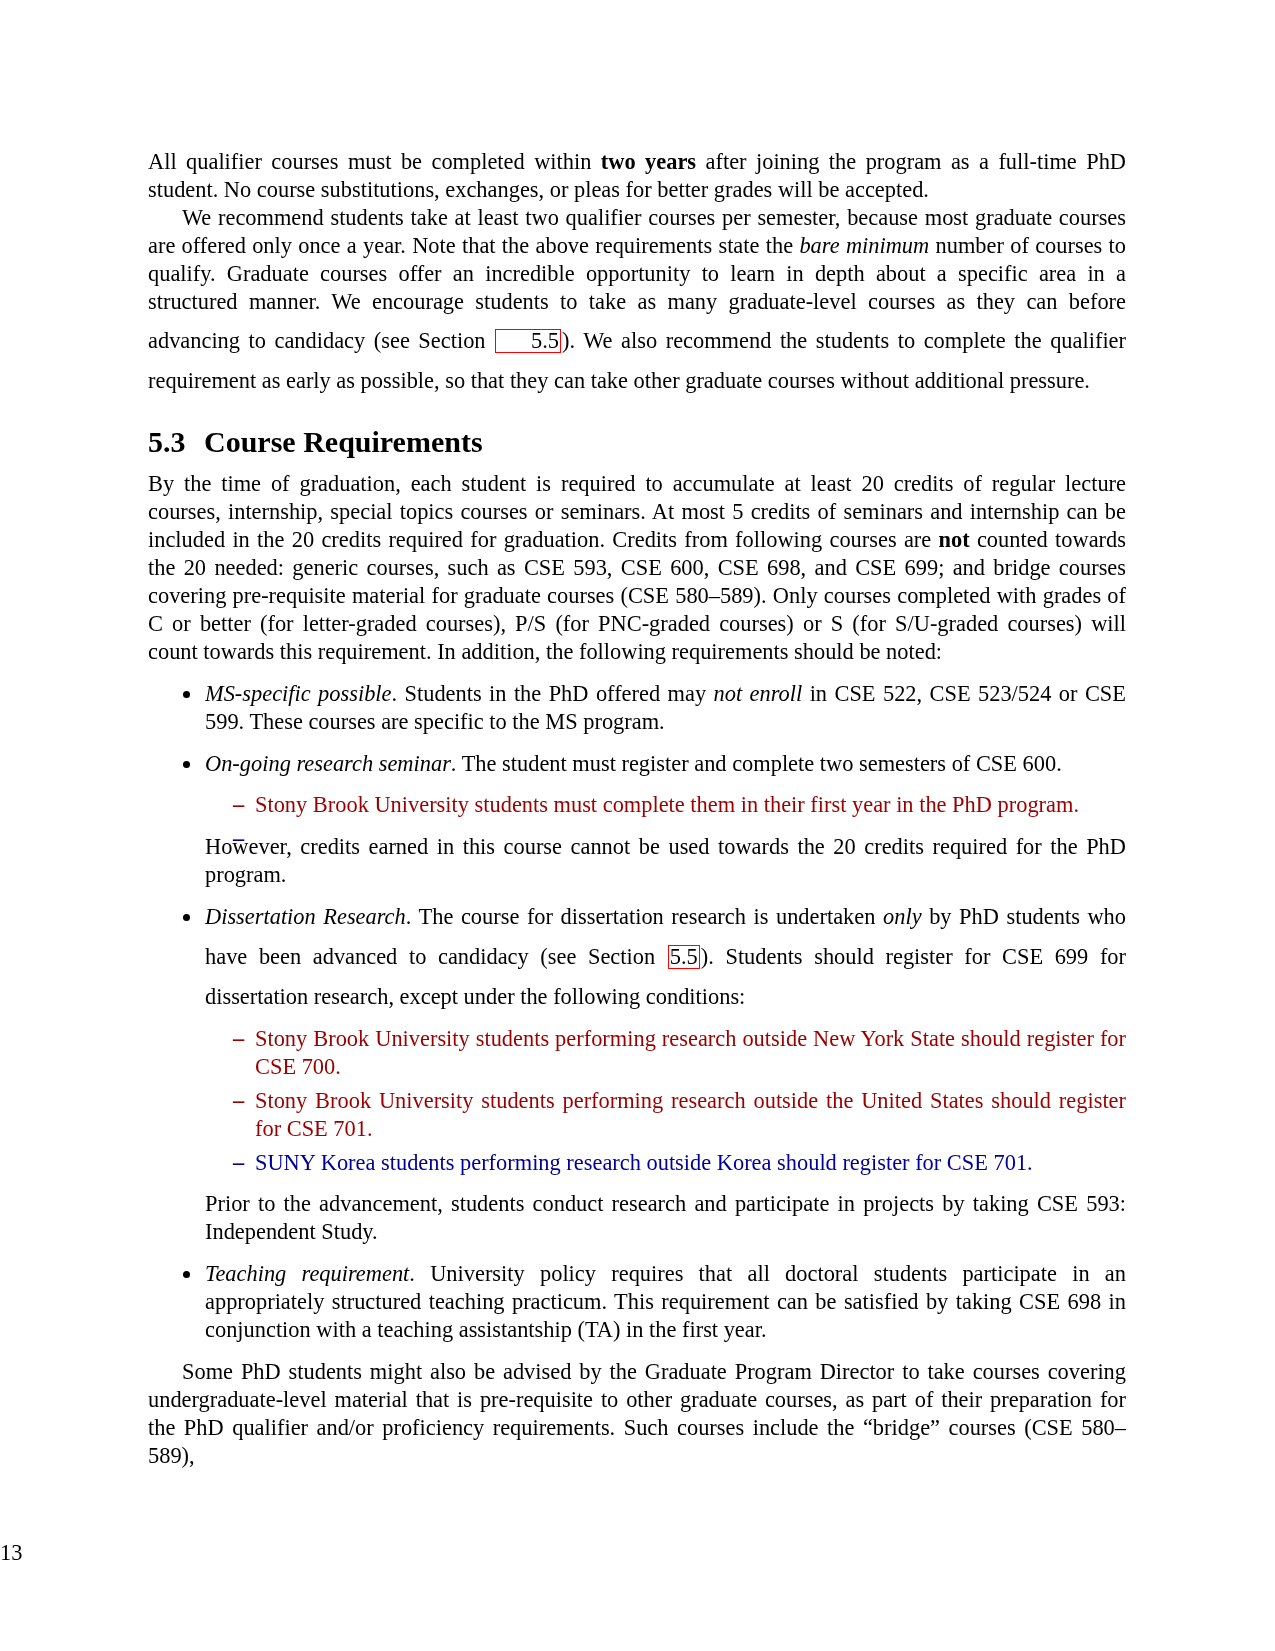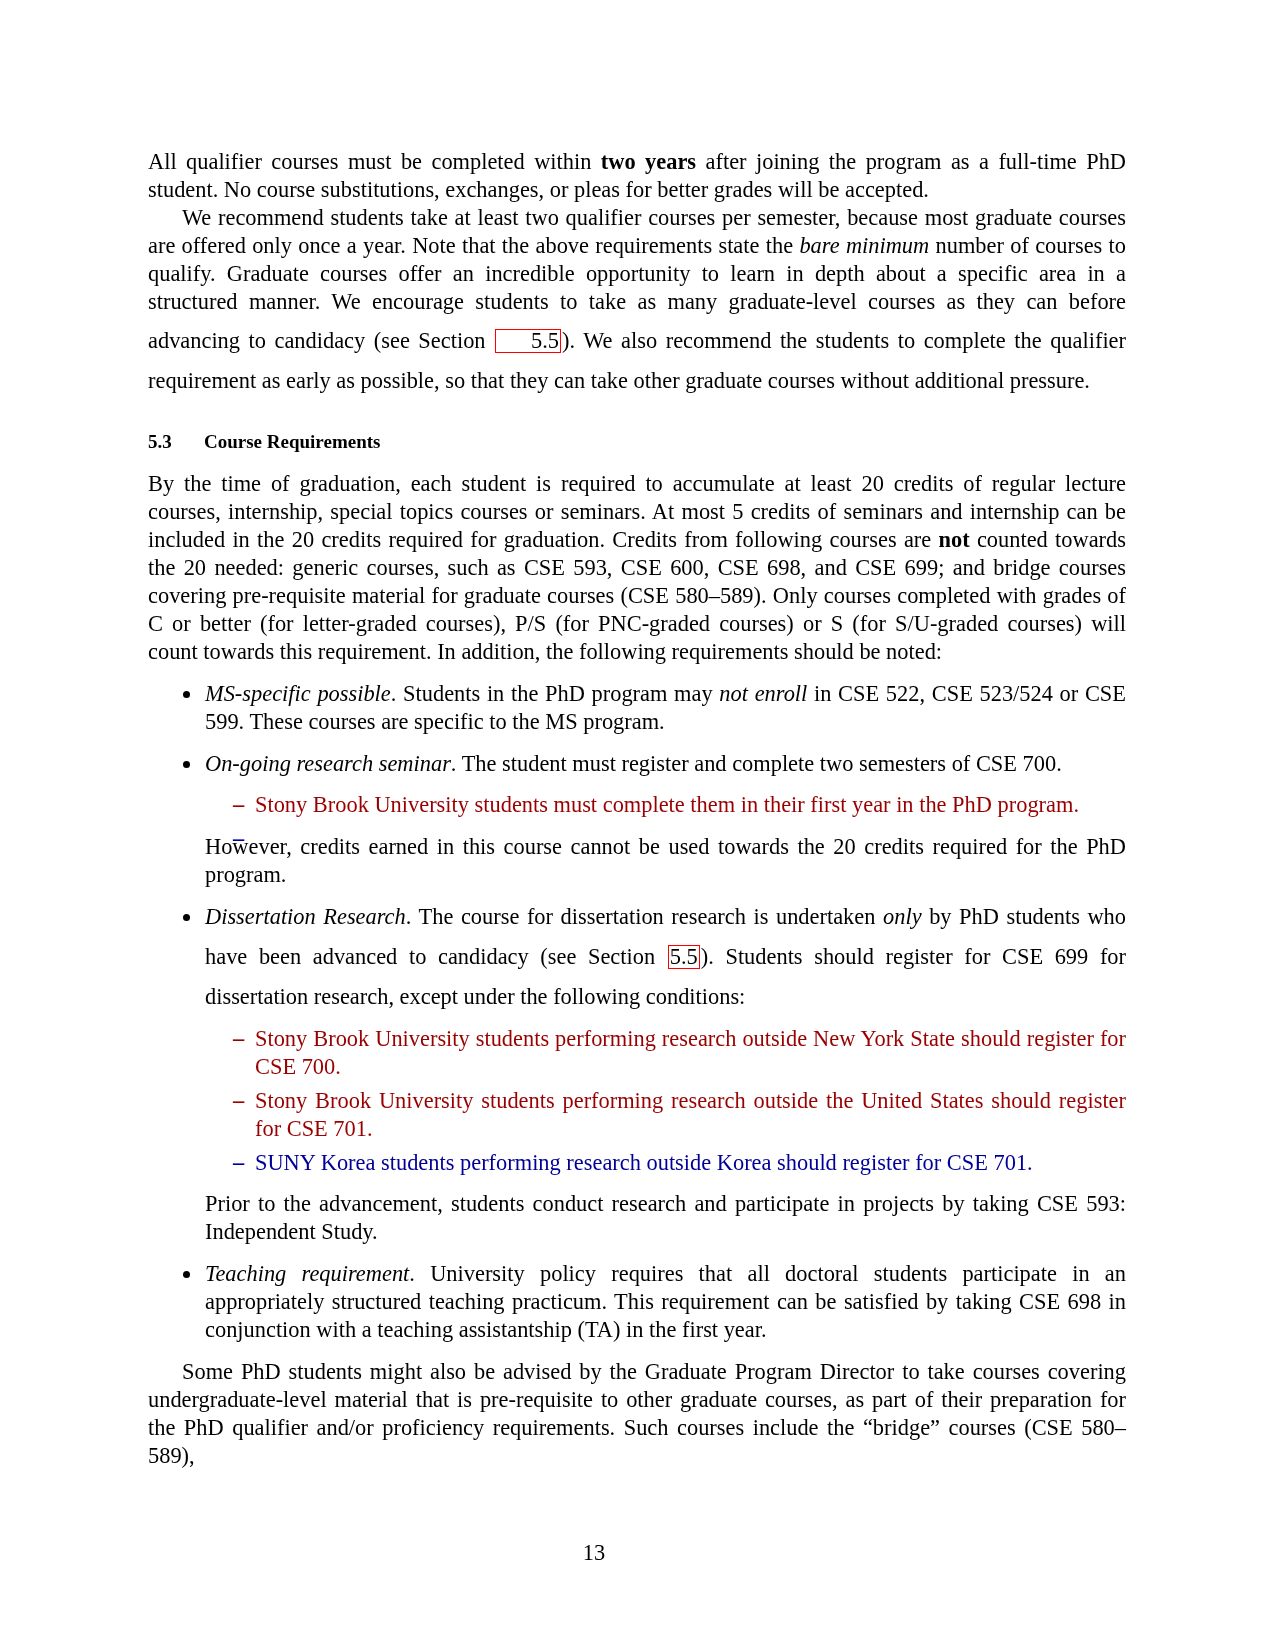--- a/index.html
+++ b/index.html
@@ -7,55 +7,55 @@
     width: 1275px; height: 1651px; position: relative; overflow: hidden;
     font-family: "Liberation Serif", "DejaVu Serif", serif;
     color: #000; font-size: 22.4px; line-height: 27.9px;
   }
   .page { position: absolute; left: 148px; top: 148px; width: 978px; }
   p { margin: 0; text-align: justify; }
   .indent { text-indent: 34px; }
   .b { font-weight: bold; }
   .i { font-style: italic; }
   .link { display: inline-block; border: 1.5px solid #ff0000; line-height: 22px; padding: 0 1px; margin: 14px 1px; }
-  h2 { font-size: 19px; font-weight: bold; margin: 33px 0 14px 0; line-height: 28px; }
+  h2 { font-size: 30px; font-weight: bold; margin: 33px 0 14px 0; line-height: 28px; }
   h2 .num { display: inline-block; width: 56px; }
   ul.bullets { list-style: none; margin: 14px 0 0 0; padding: 0; }
   ul.bullets > li { position: relative; padding-left: 57px; margin-bottom: 14px; }
   ul.bullets > li > .dot { position: absolute; left: 35px; top: 11px; width: 7px; height: 7px; border-radius: 50%; background: #000; }
   ul.sub { list-style: none; margin: 14px 0 14px 0; padding: 0; }
   ul.sub > li { position: relative; padding-left: 50px; margin-bottom: 6px; text-align: justify; }
   ul.sub > li > .dash { position: absolute; left: 28px; top: 0; font-weight: bold; }
   .red { color: #990000; }
   .blue { color: #000099; }
-  .pagenum { position: absolute; top: 1539px; left: 0; width: 1188px; text-align: center; }
+  .pagenum { position: absolute; top: 1539px; left: 0; width: 1188px; text-align: left; }
 </style>
 </head>
 <body>
 
 <div class="page">
 
   <p><span>All qualifier courses must be completed within </span><span class="b">two years</span><span> after joining the program as a full-time PhD student. No course substitutions, exchanges, or pleas for better grades will be accepted.</span></p>
 
   <p class="indent"><span>We recommend students take at least two qualifier courses per semester, because most graduate courses are offered only once a year. Note that the above requirements state the </span><span class="i">bare minimum</span><span> number of courses to qualify. Graduate courses offer an incredible opportunity to learn in depth about a specific area in a structured manner.  We encourage students to take as many graduate-level courses as they can before advancing to candidacy (see Section </span><span class="link">5.5</span><span>). We also recommend the students to complete the qualifier requirement as early as possible, so that they can take other graduate courses without additional pressure.</span></p>
 
   <h2><span class="num">5.3</span><span>Course Requirements</span></h2>
 
   <p><span>By the time of graduation, each student is required to accumulate at least 20 credits of regular lecture courses, internship, special topics courses or seminars.  At most 5 credits of seminars and internship can be included in the 20 credits required for graduation.  Credits from following courses are </span><span class="b">not</span><span> counted towards the 20 needed: generic courses, such as CSE 593, CSE 600, CSE 698, and CSE 699; and bridge courses covering pre-requisite material for graduate courses (CSE 580–589).  Only courses completed with grades of C or better (for letter-graded courses), P/S (for PNC-graded courses) or S (for S/U-graded courses) will count towards this requirement. In addition, the following requirements should be noted:</span></p>
 
   <ul class="bullets">
 
     <li>
       <span class="dot"></span>
-      <p><span class="i">MS-specific possible</span><span>.  Students in the PhD program may </span><span class="i">not enroll</span><span> in CSE 522, CSE 523/524 or CSE 599. These courses are specific to the MS program.</span></p>
+      <p><span class="i">MS-specific possible</span><span>.  Students in the PhD offered may </span><span class="i">not enroll</span><span> in CSE 522, CSE 523/524 or CSE 599. These courses are specific to the MS program.</span></p>
     </li>
 
     <li>
       <span class="dot"></span>
-      <p><span class="i">On-going research seminar</span><span>. The student must register and complete two semesters of CSE 700.</span></p>
+      <p><span class="i">On-going research seminar</span><span>. The student must register and complete two semesters of CSE 600.</span></p>
       <ul class="sub">
         <li class="red"><span class="dash">–</span><span>Stony Brook University students must complete them in their first year in the PhD program.</span></li>
         <li class="blue"><span class="dash">–</span></li>
       </ul>
       <p>However, credits earned in this course cannot be used towards the 20 credits required for the PhD program.</p>
     </li>
 
     <li>
       <span class="dot"></span>
       <p><span class="i">Dissertation Research</span><span>.  The course for dissertation research is undertaken </span><span class="i">only</span><span> by PhD students who have been advanced to candidacy (see Section </span><span class="link">5.5</span><span>). Students should register for CSE 699 for dissertation research,  except under the following conditions:</span></p>

